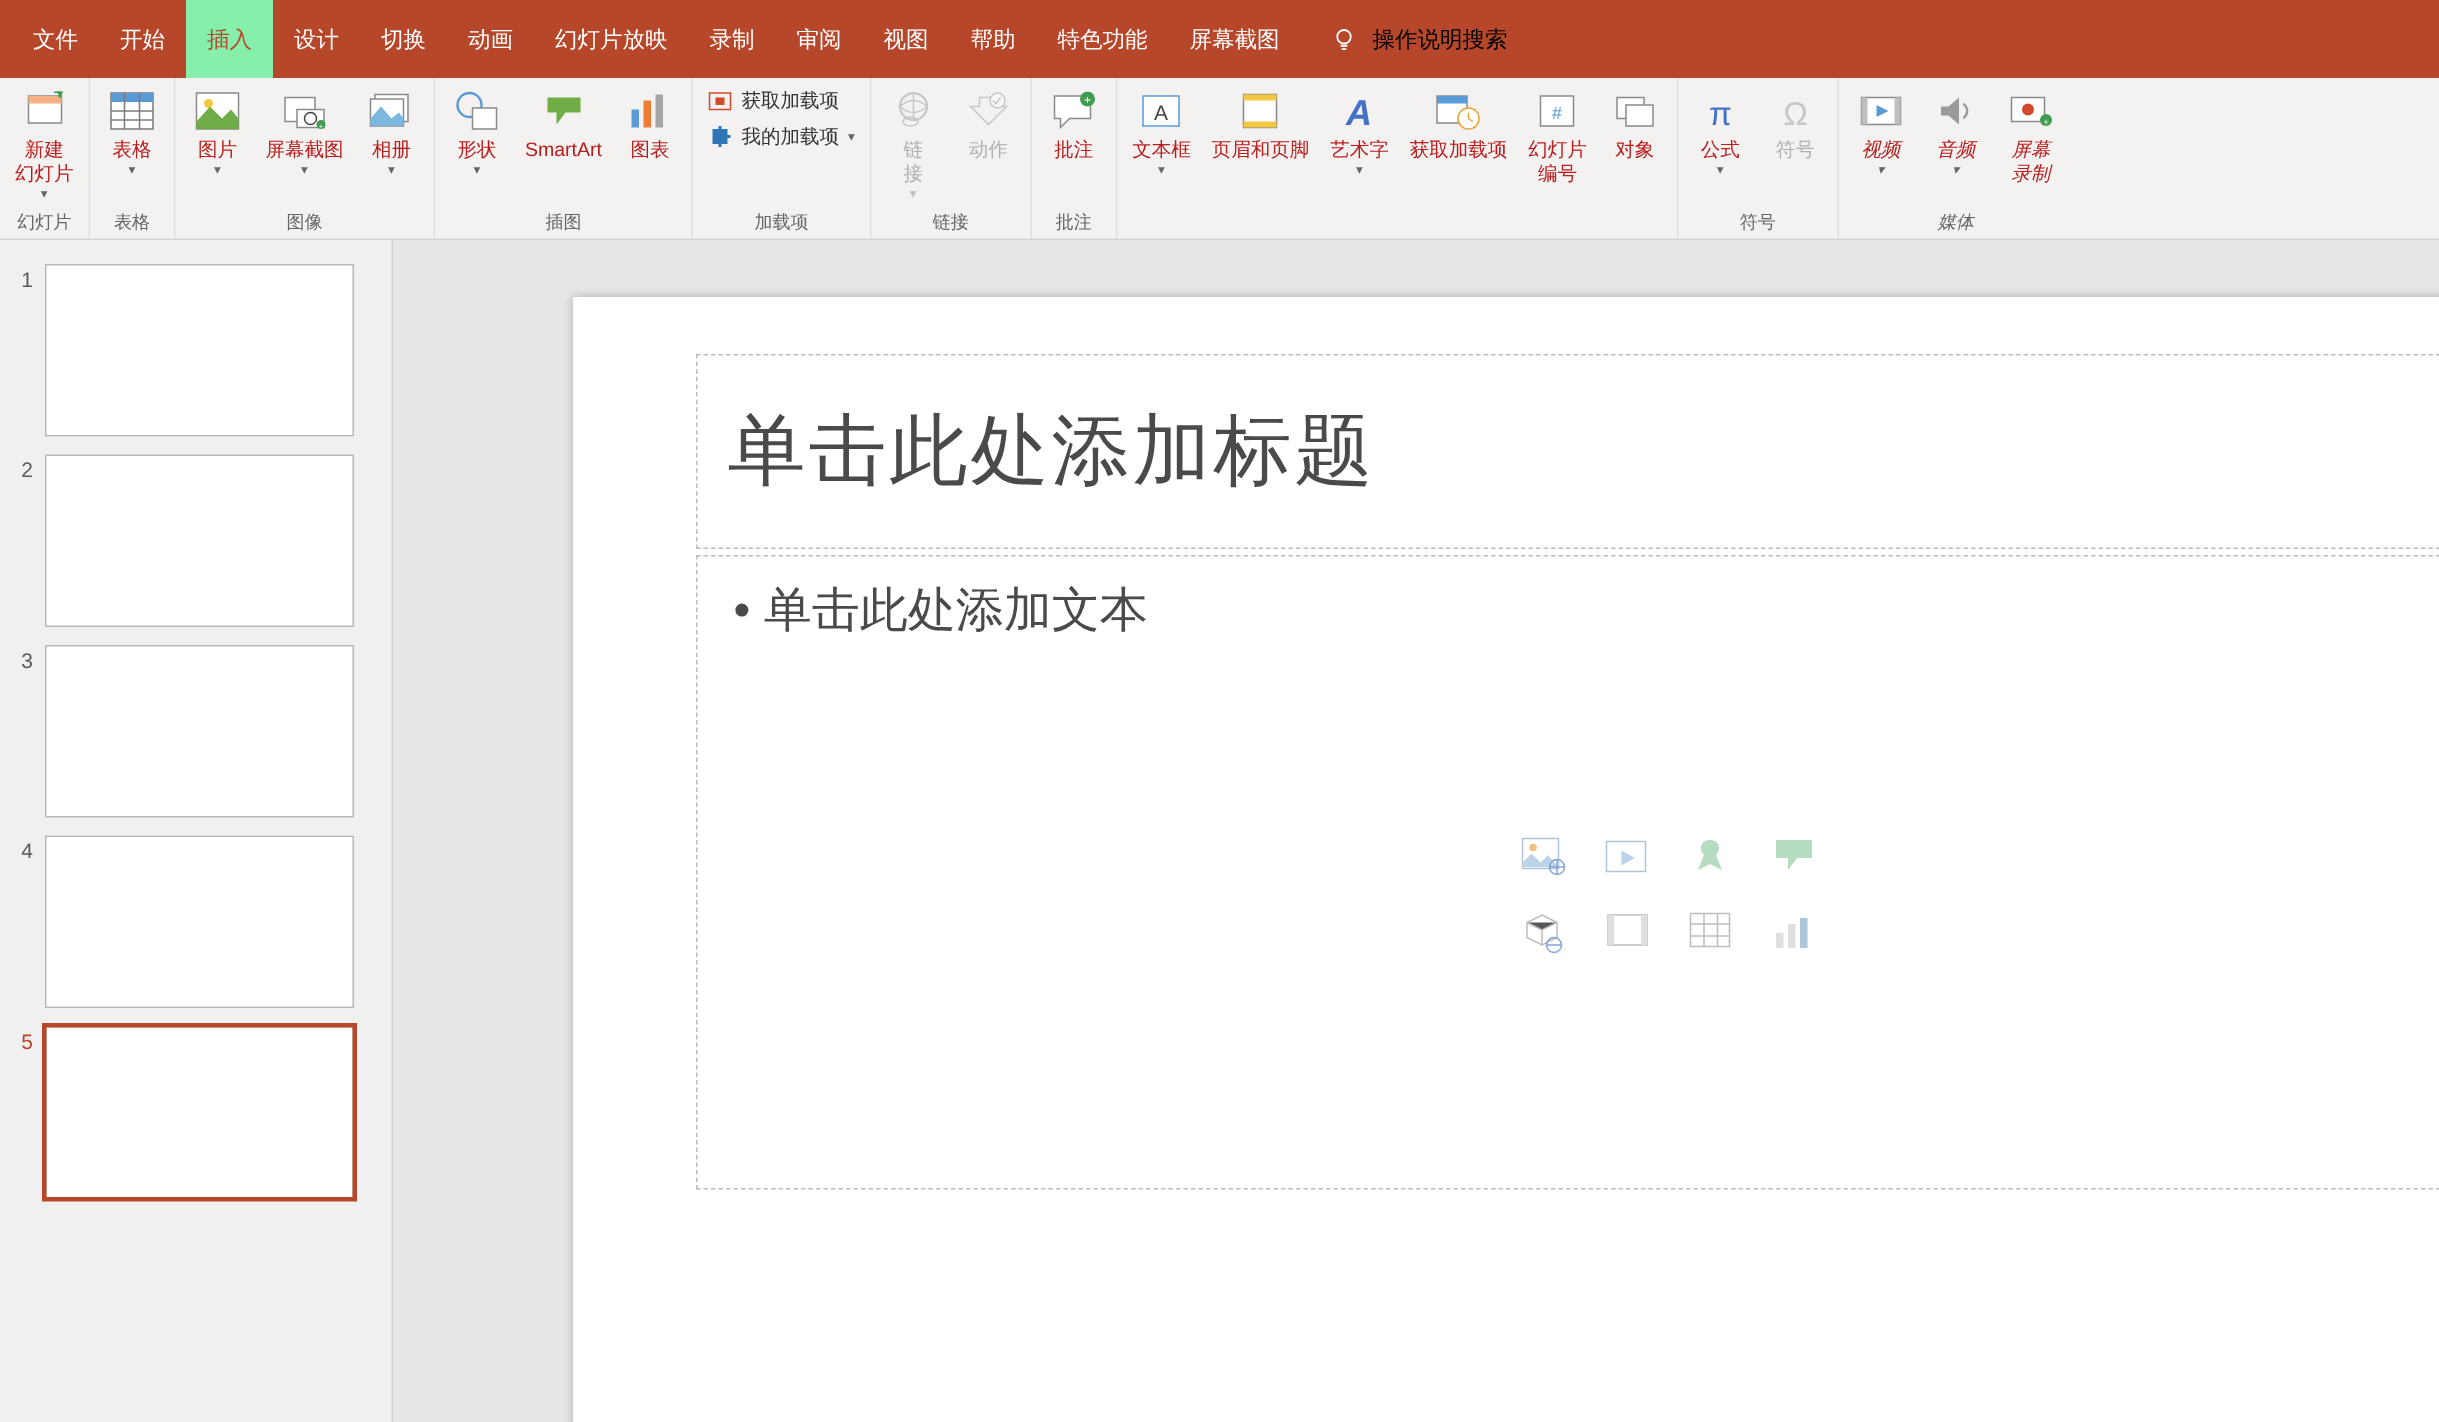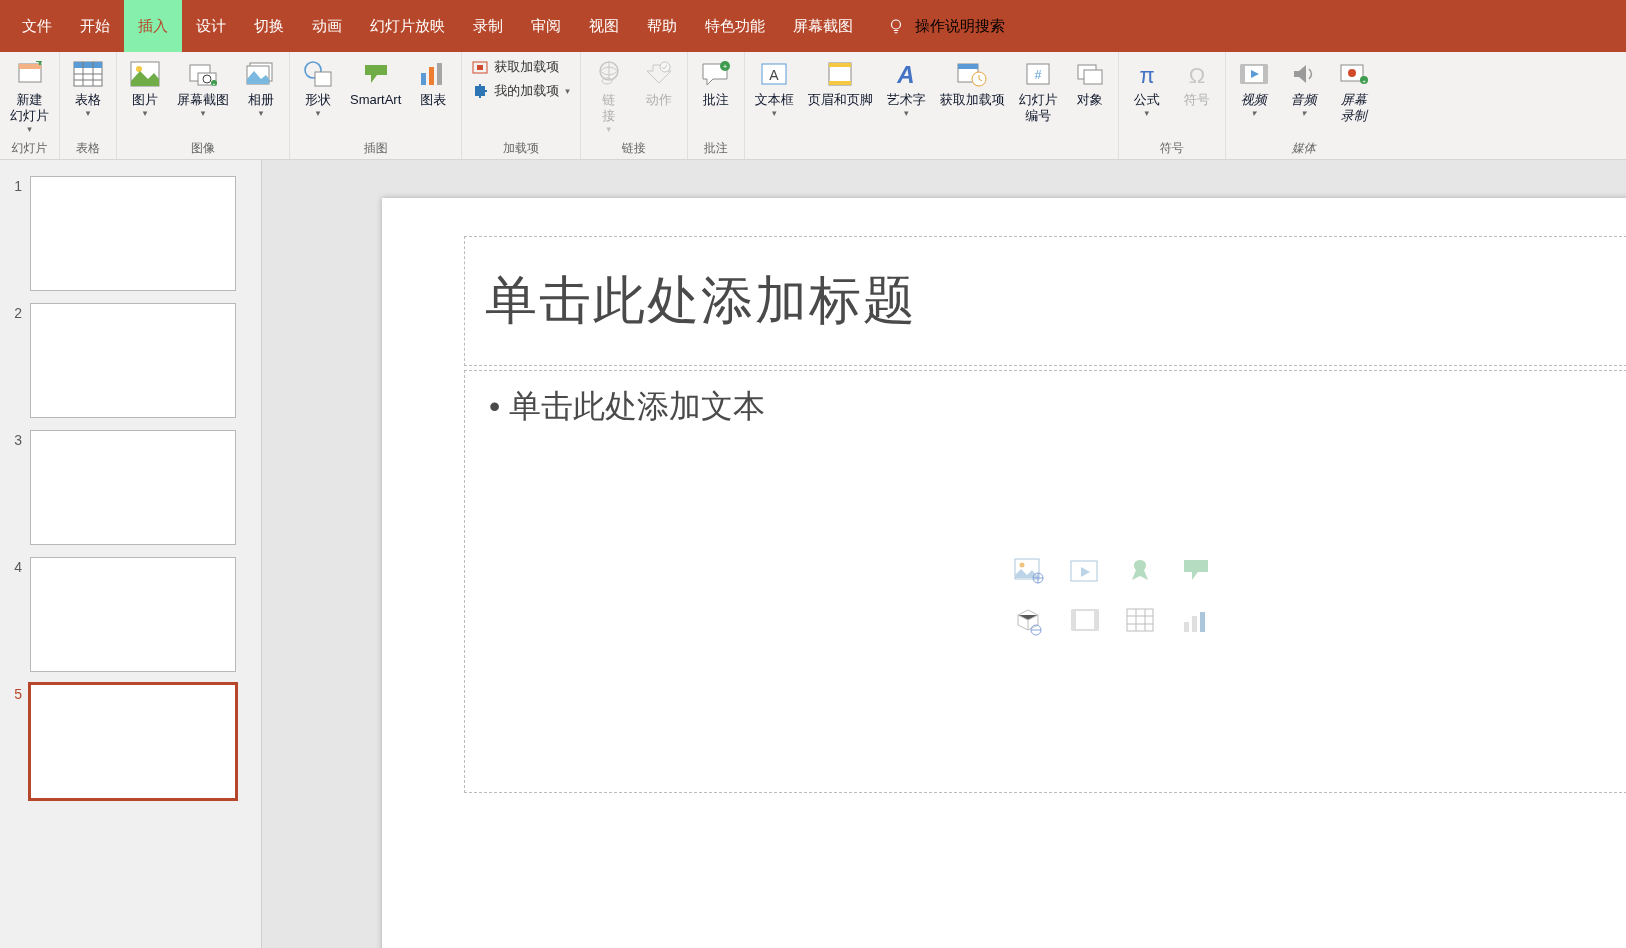--- a/index.html
+++ b/index.html
@@ -12,21 +12,21 @@
 .tell-me { display: flex; align-items: center; color: #000000; font-size: 15px; margin-left: 20px; gap: 10px; }
 .bulb-icon svg { width: 18px; height: 18px; }
 
 
 .ribbon { background: #f3f2f1; height: 108px; border-bottom: 1px solid #d5d5d5; display: flex; }
 .group { border-right: 1px solid #e1dfdd; display: flex; flex-direction: column; padding: 2px 4px 0 4px; }
 .group-body { flex: 1; display: flex; align-items: flex-start; gap: 2px; }
 .group-label { text-align: center; font-size: 12px; color: #666; padding-bottom: 2px; }
 .btn-lg { display: flex; flex-direction: column; align-items: center; justify-content: flex-start; padding: 4px 6px 0 6px; cursor: pointer; min-width: 48px; }
 .btn-lg .ic { width: 32px; height: 32px; display: flex; align-items: center; justify-content: center; }
-.btn-lg .lbl { font-size: 13px; color: #0f172a; text-align: center; line-height: 16px; margin-top: 2px; white-space: pre; }
+.btn-lg .lbl { font-size: 13px; color: #b91c1c; text-align: center; line-height: 16px; margin-top: 2px; white-space: pre; }
 .btn-lg.disabled .lbl { color: #b0b0b0; }
 .dd { font-size: 9px; color: #666; }
 .btn-lg.disabled .dd { color: #c0c0c0; }
 .stack { display: flex; flex-direction: column; justify-content: center; gap: 6px; padding: 4px 6px; }
 .btn-sm { display: flex; align-items: center; gap: 6px; font-size: 13px; color: #333; cursor: pointer; white-space: nowrap; }
 .btn-sm .ic { width: 16px; height: 16px; display:flex; align-items:center; justify-content:center;}
 
 
 .workspace { display: flex; height: calc(948px - 46px - 108px); }
 

